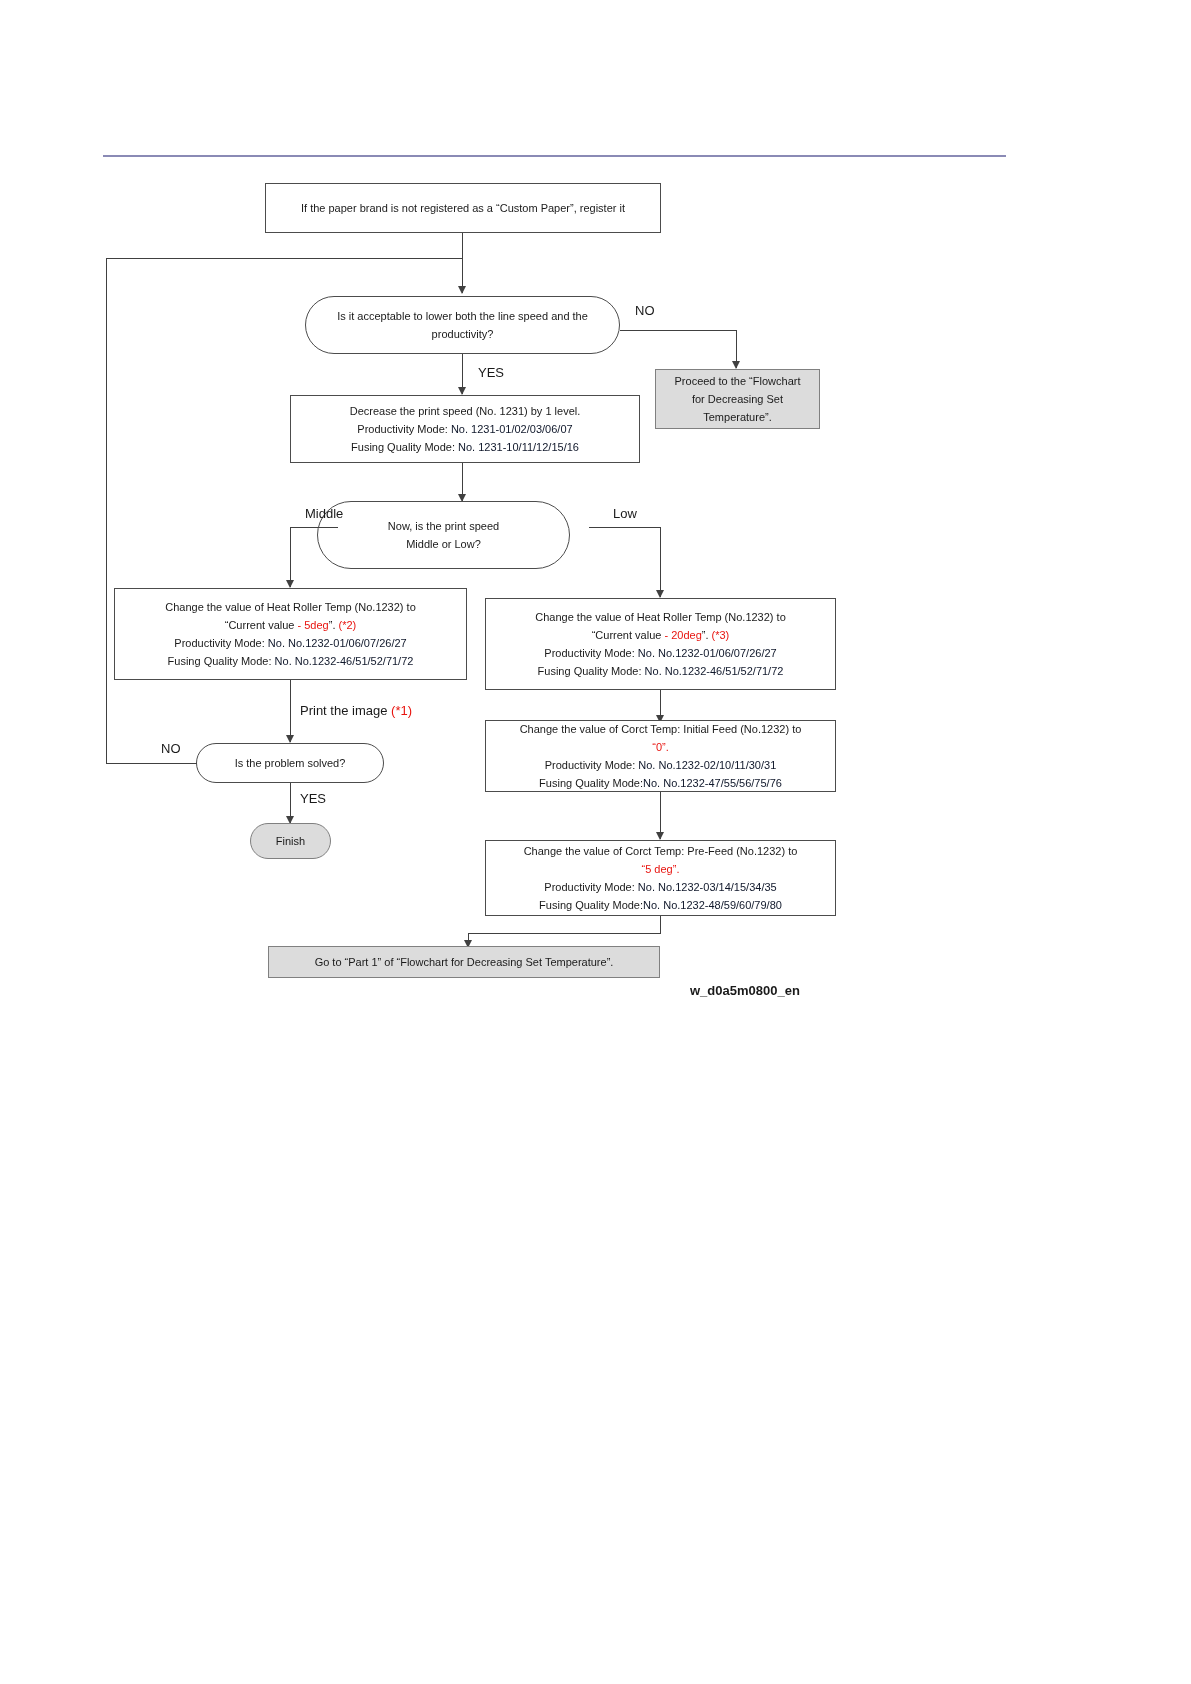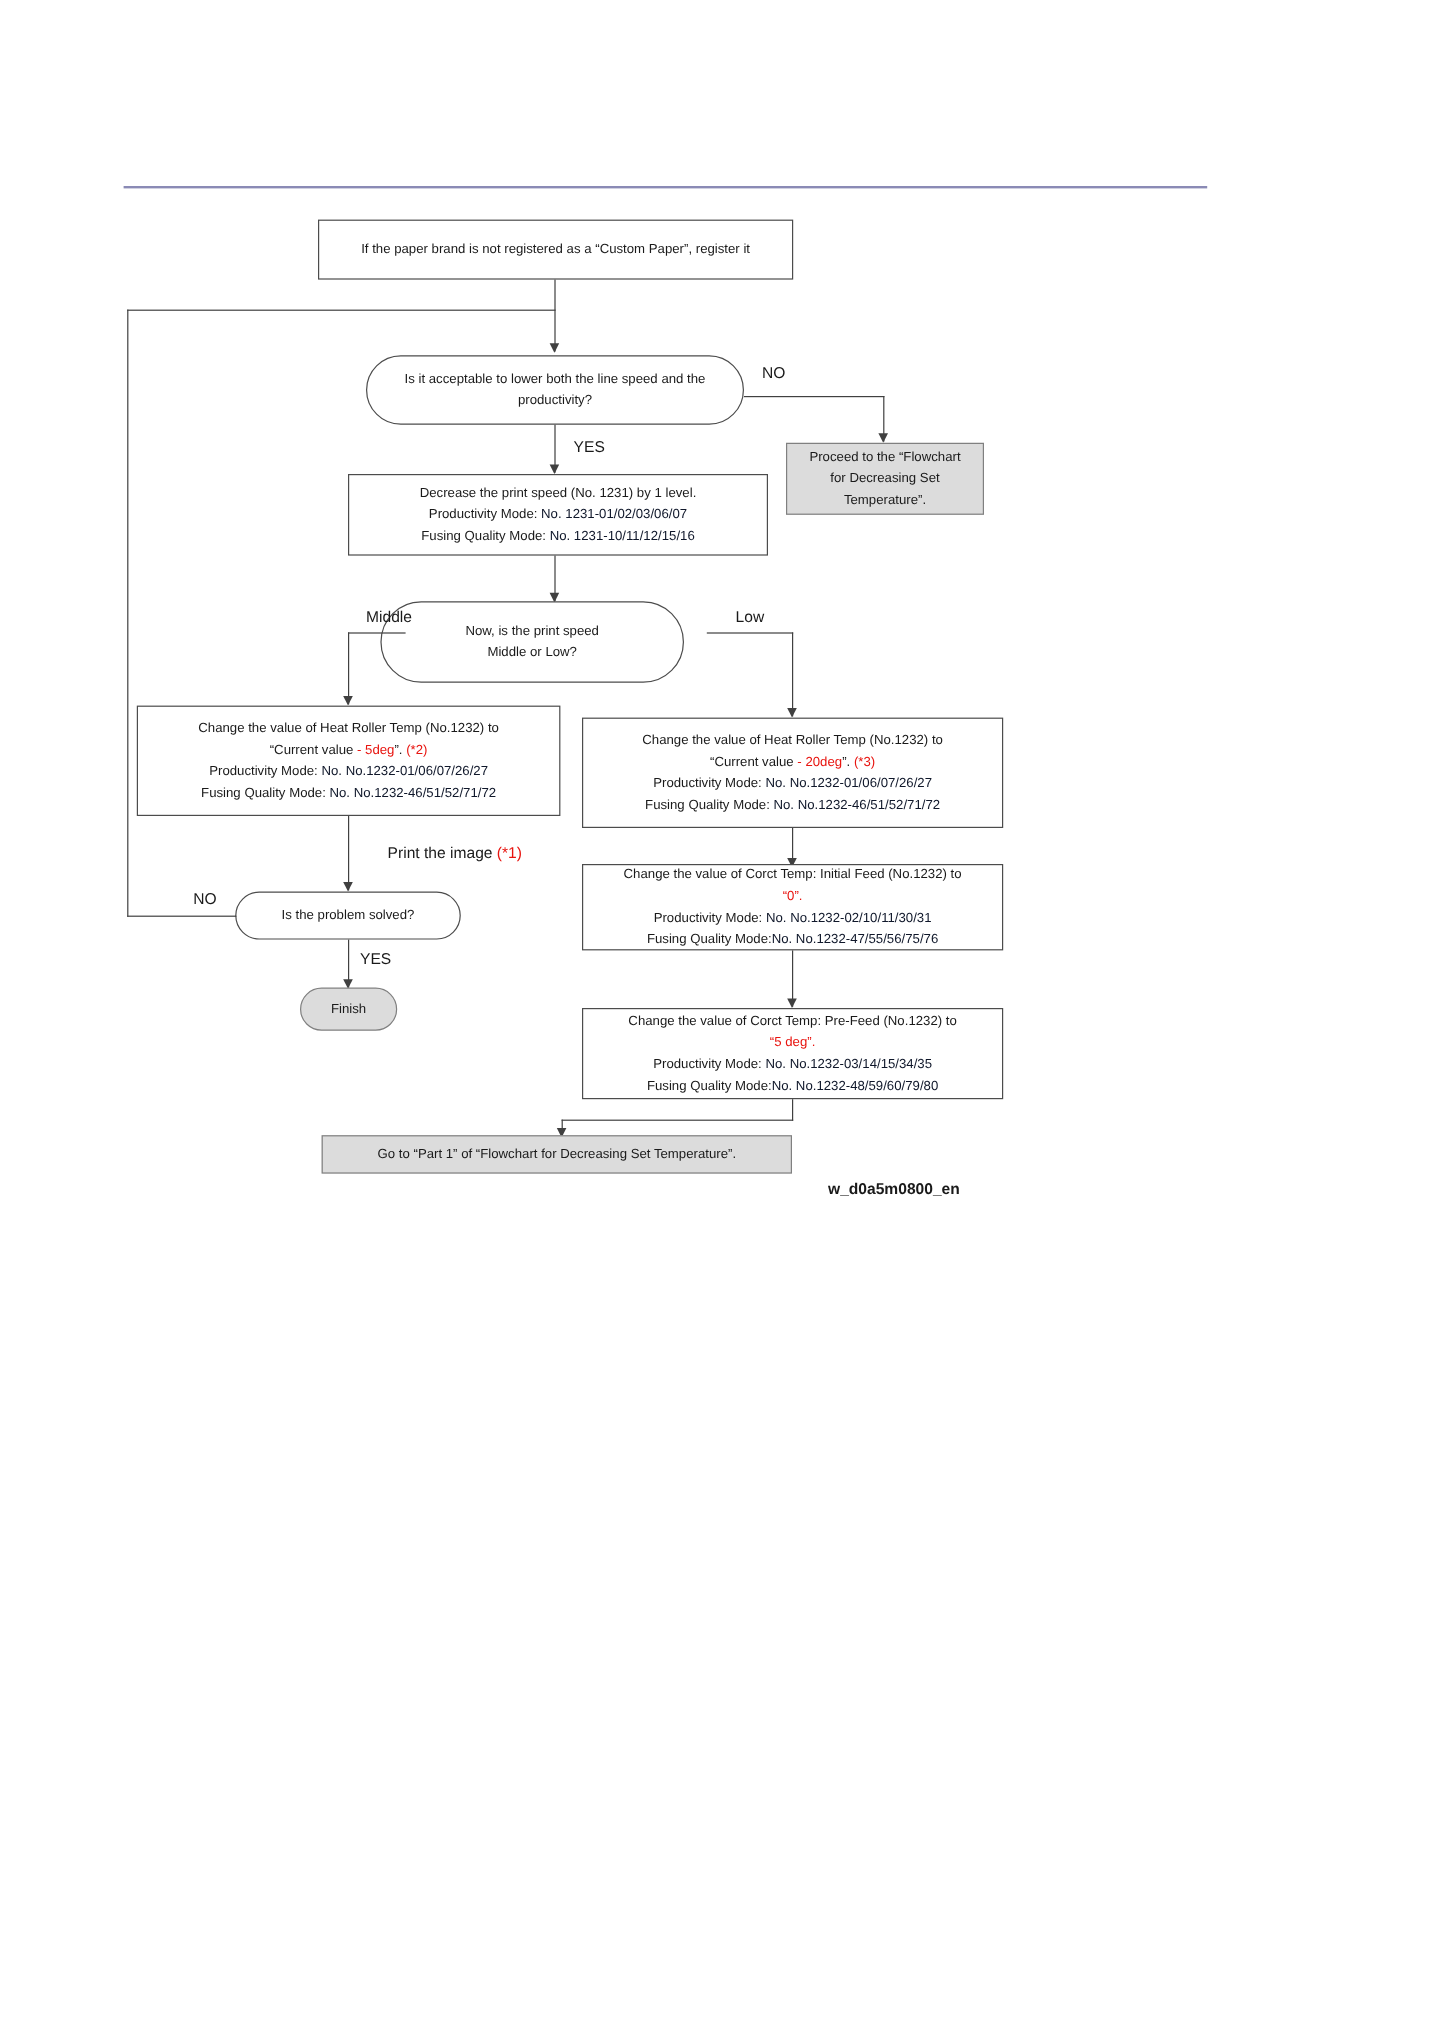--- a/index.html
+++ b/index.html
@@ -175,21 +175,21 @@
         <span>Productivity Mode: </span><span class="blue">No. No.1232-01/06/07/26/27</span>
       </div>
       <div>
         <span>Fusing Quality Mode: </span><span class="blue">No. No.1232-46/51/52/71/72</span>
       </div>
     </div>
   </div>
 
   <div class="vline" style="left:290px; top:680px; height:62px;"></div>
   <div class="arrow-down" style="left:286px; top:735px;"></div>
-  <div class="elabel" style="left:300px; top:703px;margin-left:23px;">
+  <div class="elabel" style="left:300px; top:703px;">
     <span>Print the image </span><span class="red">(*1)</span>
   </div>
 
   <div class="node stadium" style="left:196px; top:743px; width:188px; height:40px;">
     <div class="inner">Is the problem solved?</div>
   </div>
 
   <div class="hline" style="left:106px; top:763px; width:91px;"></div>
   <div class="vline" style="left:106px; top:258px; height:506px;"></div>
   <div class="hline" style="left:106px; top:258px; width:357px;"></div>

